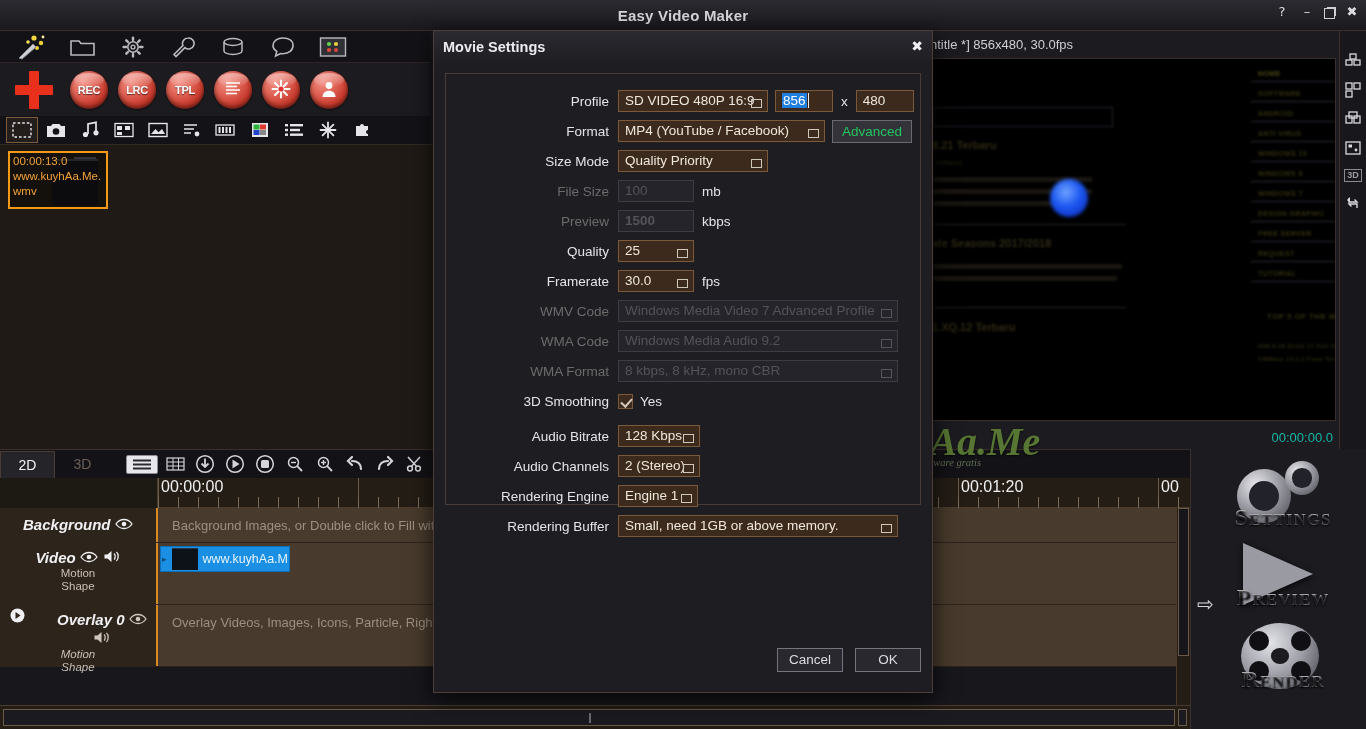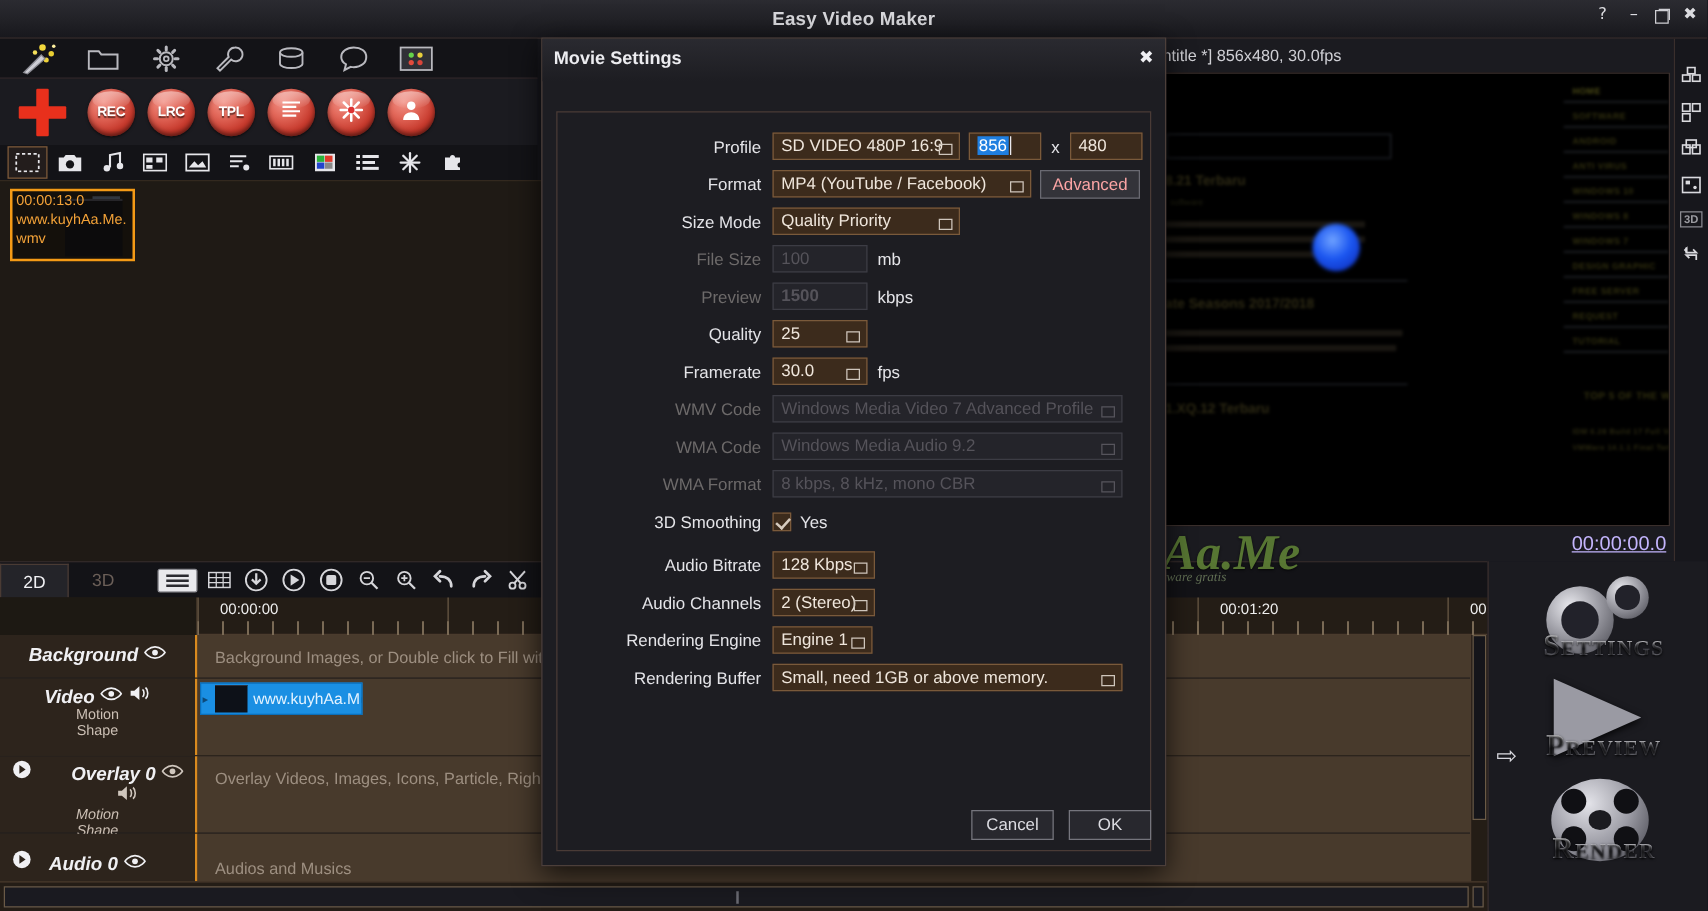--- a/index.html
+++ b/index.html
@@ -171,21 +171,21 @@
   .pv-side { position: absolute; right: 0; top: 0; width: 84px; height: 100%; }
   .pv-sidebtn {
     position: absolute; left: 0; width: 84px; height: 1px; background: #2b2e35;
   }
   .pv-sidetxt {
     position: absolute; left: 7px; color: #32300f; font-size: 7px;
     font-weight: bold; letter-spacing: .4px; white-space: nowrap;
   }
   .preview-tc {
     position: absolute; right: 6px; bottom: 4px;
-    color: #c4b5fd; font-size: 16px; text-decoration: underline;
+    color: #14b8a6; font-size: 13px;
   }
 
   
   .rail {
     position: absolute; left: 1339px; top: 31px; width: 27px; height: 418px;
     background: #17171c; border-left: 1px solid #3a2f2c;
     display: flex; flex-direction: column; align-items: center;
     padding-top: 22px; gap: 13px;
   }
   .rail-ico { color: #dadade; display: flex; }
@@ -225,21 +225,21 @@
   .ruler {
     position: absolute; left: 0; top: 28px; width: 1190px; height: 30px;
     background: #241d16; border-bottom: 1px solid #4a3b2d;
   }
   .ruler-head {
     position: absolute; left: 0; top: 0; width: 158px; height: 30px;
     background: #1d1913; border-right: 1px solid #4a3b2d;
   }
   .rk {
     position: absolute; top: 0; height: 30px; border-left: 1px solid #6a5a46;
-    color: #efefef; font-size: 12px; padding-left: 17px; line-height: 18px;
+    color: #efefef; font-size: 16px; padding-left: 2px; line-height: 18px;
     white-space: nowrap;
   }
   .ticks { position: absolute; left: 158px; top: 19px; width: 1032px; height: 11px;
     background: repeating-linear-gradient(to right, #7a6a55 0 1px, transparent 1px 20px); }
 
   .track {
     position: absolute; left: 0; width: 1190px;
     border-bottom: 1px solid #2c241c;
   }
   .tr-head {
@@ -369,23 +369,22 @@
   .modal-title {
     position: absolute; left: 9px; top: 8px;
     color: #ececf0; font-size: 14.5px; font-weight: bold;
   }
   .modal-close {
     position: absolute; right: 9px; top: 7px;
     color: #f0f0f4; font-size: 14px; font-weight: bold;
     font-family: "DejaVu Sans", sans-serif;
   }
   .modal-frame {
-    position: absolute; left: 11px; top: 42px; width: 476px; height: 592px;
+    position: absolute; left: 11px; top: 42px; width: 476px; height: 432px;
     border: 1px solid #4a3b36;
-    margin-top: 16px;
   }
   .form { position: absolute; left: 0; top: 0; width: 476px; }
   .row {
     display: flex; align-items: center; height: 30px; margin-top: 0;
   }
   .lab {
     width: 172px; text-align: right; padding-right: 9px;
     color: #e4e4e8; font-size: 13.5px;
   }
   .lab.dim { color: #6d6a6a; }
@@ -406,21 +405,21 @@
   .xsep { color: #e4e4e8; font-size: 13.5px; margin: 0 8px; }
   .selnum {
     background: #1f7fe0; color: #fff; padding: 0 1px;
   }
   .caret {
     display: inline-block; width: 1px; height: 15px;
     background: #e9e9ee; vertical-align: -3px; margin-left: 1px;
   }
   .btn-adv {
     height: 23px; background: #333339; border: 1px solid #6a6a72;
-    color: #fca5a5; font-size: 13.5px; line-height: 21px; padding: 0 9px;
+    color: #22c55e; font-size: 13.5px; line-height: 21px; padding: 0 9px;
     margin-left: 7px;
   }
   .chk {
     width: 15px; height: 15px; background: #3c2b1c; border: 1px solid #7a5a3b;
     position: relative; flex: 0 0 auto;
   }
   .chk::after {
     content: ""; position: absolute; left: 4px; top: 1px;
     width: 5px; height: 9px; border: solid #d6cbbf;
     border-width: 0 2px 2px 0; transform: rotate(42deg);
@@ -928,42 +927,20 @@
           </span>
         </div>
         <div class="tr-sub it">Motion</div>
         <div class="tr-sub it">Shape</div>
       </div>
       <div class="tr-body">
         <div class="tr-hint" style="padding-top:10px;">Overlay Videos, Images, Icons, Particle, Right Cl</div>
       </div>
     </div>
 
-    <div class="track" style="top:217px; height:60px;">
-      <div class="tr-head">
-        <div style="padding-top:15px; position:relative;">
-          <span class="play-small" style="position:absolute; left:10px; top:13px;">
-            <svg width="15" height="15" viewBox="0 0 15 15">
-                <circle cx="7.5" cy="7.5" r="7" fill="#f0f0f3"></circle>
-                <path d="M5.5 4l5 3.5-5 3.5z" fill="#2d241c"></path>
-              </svg>
-          </span>
-          <span class="tr-name">Audio 0</span>
-          <span class="eye">
-            <svg width="18" height="12" viewBox="0 0 18 12">
-                <path d="M1 6s3-4.5 8-4.5S17 6 17 6s-3 4.5-8 4.5S1 6 1 6z" fill="none" stroke="#f0f0f3" stroke-width="1.3"></path>
-                <circle cx="9" cy="6" r="2.3" fill="#f0f0f3"></circle>
-              </svg>
-          </span>
-        </div>
-      </div>
-      <div class="tr-body">
-        <div class="tr-hint" style="padding-top:20px;">Audios and Musics</div>
-      </div>
-    </div>
 
     <div class="tl-scrollv">
       <div class="thumb"></div>
     </div>
 
     <div class="tl-hscroll">
       <div class="htrack">
         <div class="hgrip"></div>
       </div>
       <div class="hend"></div>

